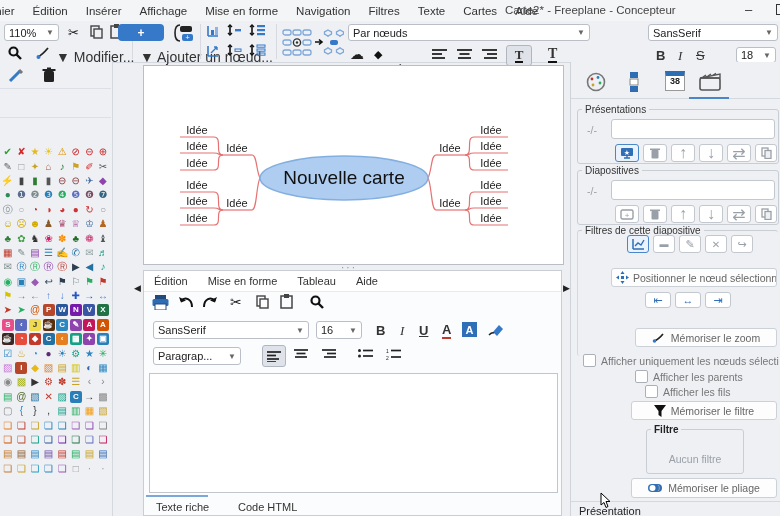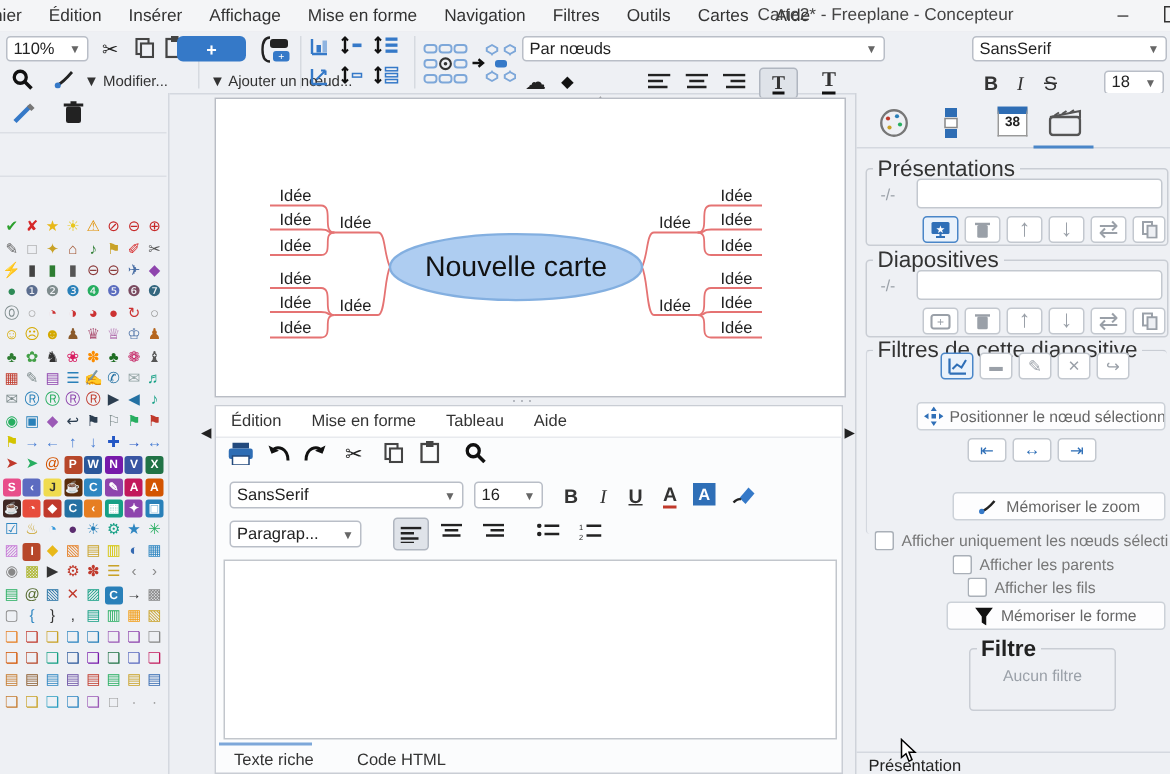--- a/index.html
+++ b/index.html
@@ -13,21 +13,21 @@
   .menubar .mitem{padding:0 9px;white-space:nowrap;cursor:default;}
   .menubar .mitem:first-child{margin-left:-29px;}
   .win-title{left:505px;top:4px;font-size:11.5px;color:#444;white-space:nowrap;}
   .win-min{left:745px;top:2px;font-size:13px;color:#333;}
   .win-max{left:776px;top:4px;width:9px;height:9px;border:1.5px solid #333;}
   
   .toolbar{top:21px;left:0;width:780px;height:41px;background:#eef0f4;border-bottom:1px solid #d4d8df;}
   .combo{background:#fff;border:1px solid #b9bec7;border-radius:3px;font-size:11px;color:#222;
          display:flex;align-items:center;justify-content:space-between;padding:0 4px;box-sizing:border-box;}
   .combo .arr{color:#666;font-size:8px;margin-left:4px;}
-  .tbtxt{font-size:10px;color:#333;white-space:nowrap;}
+  .tbtxt{font-size:14px;color:#333;white-space:nowrap;}
   .tico{font-size:13px;color:#222;line-height:1;}
   .sep{width:1px;background:#d6dae0;top:3px;height:35px;}
   .bluebtn{background:#3579c8;border-radius:4px;color:#fff;display:flex;align-items:center;justify-content:center;
            font-weight:bold;font-size:12px;}
   .fmt-b{font-weight:bold;font-size:13px;}
   .fmt-i{font-style:italic;font-family:"Liberation Serif",serif;font-size:13px;}
   .fmt-s{text-decoration:line-through;font-size:13px;}
   .fmt-u{text-decoration:underline;font-size:13px;}
   .tbox{border:1px solid #b0b6c0;background:#dfe3e9;border-radius:3px;display:flex;align-items:center;justify-content:center;}
   .diam{font-size:11px;color:#111;position:relative;}
@@ -48,21 +48,21 @@
                display:flex;align-items:center;font-size:11px;}
   .note .menus .mitem{padding:0 10px;}
   .nico{position:absolute;top:24px;}
   .ntab-line{position:absolute;left:2px;width:62px;height:2px;background:#7da7d9;}
   .ntab{position:absolute;font-size:11px;color:#333;}
   
   .rpanel{top:62px;left:570px;width:210px;height:454px;background:#eef0f4;border-left:1px solid #cfd3da;box-sizing:border-box;}
   .rtabs-line{position:absolute;top:36px;left:0;width:210px;height:1px;background:#d4d8df;}
   .rtab-ind{position:absolute;top:35px;left:118px;width:40px;height:2px;background:#4a86c8;}
   fieldset{border:1px solid #c9cdd4;border-radius:3px;margin:0;padding:0;position:absolute;background:transparent;}
-  legend{font-size:15px;color:#333;padding:0 3px;margin-left:4px;}
+  legend{font-size:10px;color:#333;padding:0 3px;margin-left:4px;}
   .rbtn{position:absolute;background:#fff;border:1px solid #c3c8cf;border-radius:3px;
         display:flex;align-items:center;justify-content:center;box-sizing:border-box;color:#9aa0a8;}
   .rbtn.active{border-color:#4a86c8;background:#eaf2fb;color:#2f6fb7;}
   .rwide{position:absolute;background:#fdfdfe;border:1px solid #ccd1d8;border-radius:3px;display:flex;align-items:center;
          font-size:10.5px;color:#666;box-sizing:border-box;white-space:nowrap;overflow:hidden;}
   .cbrow{position:absolute;display:flex;align-items:center;font-size:10.5px;color:#777;white-space:nowrap;overflow:hidden;}
   .cbox{width:11px;height:11px;background:#fff;border:1px solid #aab0b8;border-radius:2px;margin-right:5px;flex:0 0 auto;}
   .rcombo{position:absolute;background:#fff;border:1px solid #c3c8cf;border-radius:3px;height:20px;box-sizing:border-box;}
   .dimtxt{color:#9aa0a8;}
   svg{display:block;}
@@ -71,21 +71,21 @@
 <body>
 
 <div class="abs menubar">
   <span class="mitem">Fichier</span>
   <span class="mitem">Édition</span>
   <span class="mitem">Insérer</span>
   <span class="mitem">Affichage</span>
   <span class="mitem">Mise en forme</span>
   <span class="mitem">Navigation</span>
   <span class="mitem">Filtres</span>
-  <span class="mitem">Outils</span>
+  <span class="mitem">Texte</span>
   <span class="mitem">Cartes</span>
   <span class="mitem">Aide</span>
 </div>
 <div class="abs win-title">Carte2* - Freeplane - Concepteur</div>
 <div class="abs win-min">–</div>
 <div class="abs win-max"></div>
 
 <div class="abs toolbar">
   <div class="abs combo" style="left:4px;top:3px;width:55px;height:17px;">
     <span>110%</span>
@@ -1152,26 +1152,34 @@
       <span>Afficher les parents</span>
   </div>
   <div class="cbrow" style="left:74px;top:323px;width:134px;">
     <span class="cbox"></span>
       <span>Afficher les fils</span>
   </div>
   <div class="rwide" style="left:60px;top:339px;width:146px;height:19px;justify-content:center;">
     <svg width="12" height="12" style="margin-right:5px;">
         <path d="M0 0 H12 L7.5 6 V12 L4.5 10 V6 Z" fill="#111"></path>
       </svg>
-    <span>Mémoriser le forme</span>
+    <span>Mémoriser le filtre</span>
   </div>
   <fieldset style="left:75px;top:362px;width:96px;height:48px;">
     <legend style="font-weight:bold;color:#222;">Filtre</legend>
-    <div style="text-align:center;font-size:10.5px;color:#9aa0a8;margin-top:4px;">Aucun filtre</div>
+    <div style="text-align:center;font-size:10.5px;color:#9aa0a8;margin-top:18px;">Aucun filtre</div>
   </fieldset>
+  <div class="rwide" style="left:60px;top:416px;width:146px;height:20px;justify-content:center;">
+    <svg width="15" height="10" style="margin-right:5px;">
+        <rect x="0" y="1" width="14" height="8" rx="4" fill="#2f6fb7"></rect>
+        <circle cx="4.5" cy="5" r="3" fill="#fff"></circle>
+        <path d="M10 2 a4 4 0 0 1 0 6" stroke="#9aa0a8" fill="none"></path>
+      </svg>
+    <span>Mémoriser le pliage</span>
+  </div>
   <div class="abs" style="left:0;top:439px;width:210px;height:1px;background:#d4d8df;"></div>
   <div class="abs" style="left:8px;top:443px;font-size:11px;color:#222;">Présentation</div>
 </div>
 
 <div class="abs" style="left:600px;top:492px;z-index:50;">
   <svg width="12" height="18">
       <path d="M1 1 L1 13 L4 10.5 L6 15.5 L8 14.5 L6 9.5 L10 9.5 Z" fill="#fff" stroke="#000" stroke-width="1"></path>
     </svg>
 </div>
 

